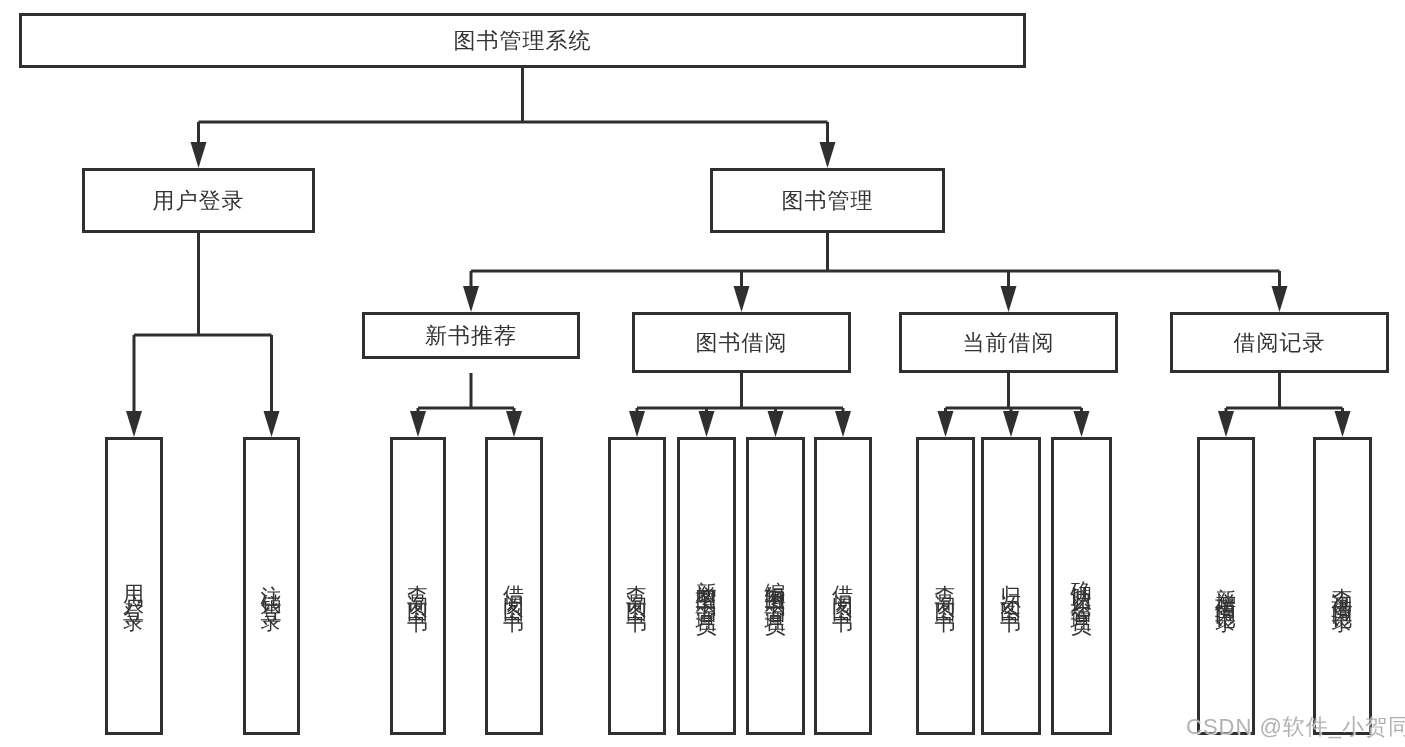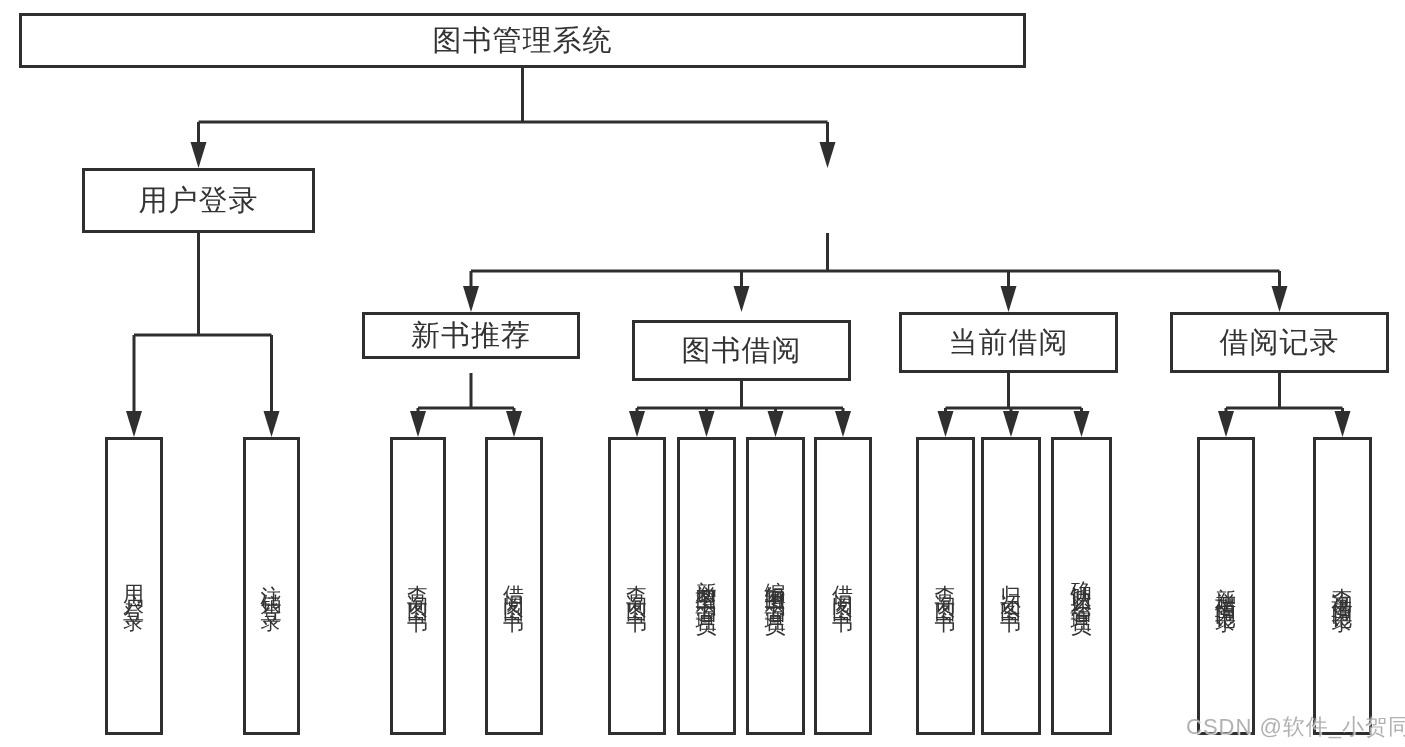--- a/index.html
+++ b/index.html
@@ -25,21 +25,21 @@
     pointer-events: none;
   }
   .node {
     position: absolute;
     box-sizing: border-box;
     border: 3px solid #2f2f2f;
     background: #ffffff;
     display: flex;
     align-items: center;
     justify-content: center;
-    font-size: 29px;
+    font-size: 22px;
     letter-spacing: 1px;
     color: #333333;
     z-index: 2;
   }
   .vnode {
     writing-mode: vertical-rl;
     text-orientation: mixed;
     font-size: 21px;
     letter-spacing: 9px;
     line-height: 1;
@@ -139,23 +139,24 @@
       <line class="cline" x1="1226" y1="408" x2="1226" y2="421"></line>
       <polygon class="ahead" points="1218,411 1234,411 1226,437"></polygon>
       <line class="cline" x1="1342.5" y1="408" x2="1342.5" y2="421"></line>
       <polygon class="ahead" points="1334.5,411 1350.5,411 1342.5,437"></polygon>
     </g>
   </svg>
 
   <div class="node" style="left:19px; top:13px; width:1007px; height:55px;">图书管理系统</div>
 
   <div class="node" style="left:82px; top:168px; width:233px; height:65px;">用户登录</div>
+  <div class="node" style="left:710px; top:168px; width:235px; height:65px;">图书管理</div>
 
   <div class="node" style="left:362px; top:312px; width:218px; height:47px;">新书推荐</div>
-  <div class="node" style="left:632px; top:320px; width:219px; height:61px;">图书借阅</div>
+  <div class="node" style="left:632px; top:312px; width:219px; height:61px;">图书借阅</div>
   <div class="node" style="left:1170px; top:312px; width:219px; height:61px;">借阅记录</div>
   <div class="node" style="left:899px; top:312px; width:219px; height:61px;">当前借阅</div>
 
   <div class="node vnode" style="left:105px; top:437px; width:58px; height:298px;">用户登录</div>
   <div class="node vnode" style="left:243px; top:437px; width:57px; height:298px;">注销登录</div>
 
   <div class="node vnode" style="left:390px; top:437px; width:56px; height:298px;">查询图书</div>
   <div class="node vnode" style="left:485px; top:437px; width:58px; height:298px;">借阅图书</div>
 
   <div class="node vnode" style="left:608px; top:437px; width:58px; height:298px;">查询图书</div>

